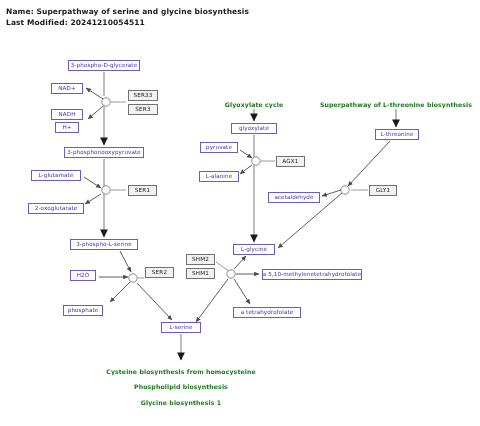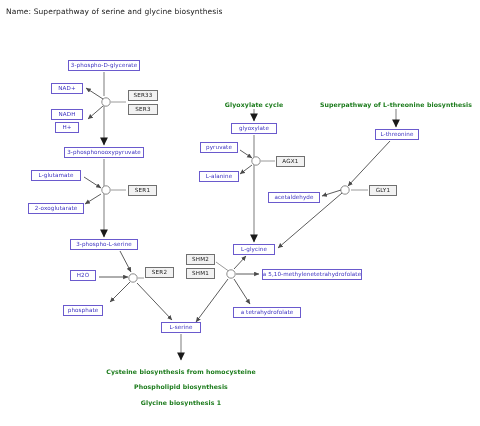--- a/index.html
+++ b/index.html
@@ -25,21 +25,21 @@
     position: absolute;
     left: 0; top: 0;
     width: 480px;
     height: 426px;
     pointer-events: none;
   }
   .hdr {
     position: absolute;
     left: 6px;
     font-size: 7.5px;
-    font-weight: normal;
+    font-weight: bold;
     color: #1a1a1a;
     white-space: nowrap;
     letter-spacing: 0.1px;
   }
   .hdr.l1 { top: 7px; }
   .hdr.l2 { top: 18px; }
   .hdr.l3 { top: 29px; }
 
   
   .cpd {
@@ -83,20 +83,21 @@
     text-align: center;
     letter-spacing: 0.1px;
   }
 </style>
 </head>
 <body>
 
 <div id="canvas">
 
   <div class="hdr l1">Name: Superpathway of serine and glycine biosynthesis</div>
+  <div class="hdr l2">Last Modified: 20241210054511</div>
 
   <svg id="edges" viewBox="0 0 480 426">
     <defs>
       <marker id="ah" markerWidth="7" markerHeight="7" refX="5.4" refY="2.6" orient="auto">
         <path d="M0,0 L5.6,2.6 L0,5.2 z" fill="#4a4a4a"></path>
       </marker>
       <marker id="ahb" markerWidth="8" markerHeight="8" refX="5.8" refY="3" orient="auto">
         <path d="M0,0 L6.2,3 L0,6 z" fill="#1a1a1a"></path>
       </marker>
     </defs>

